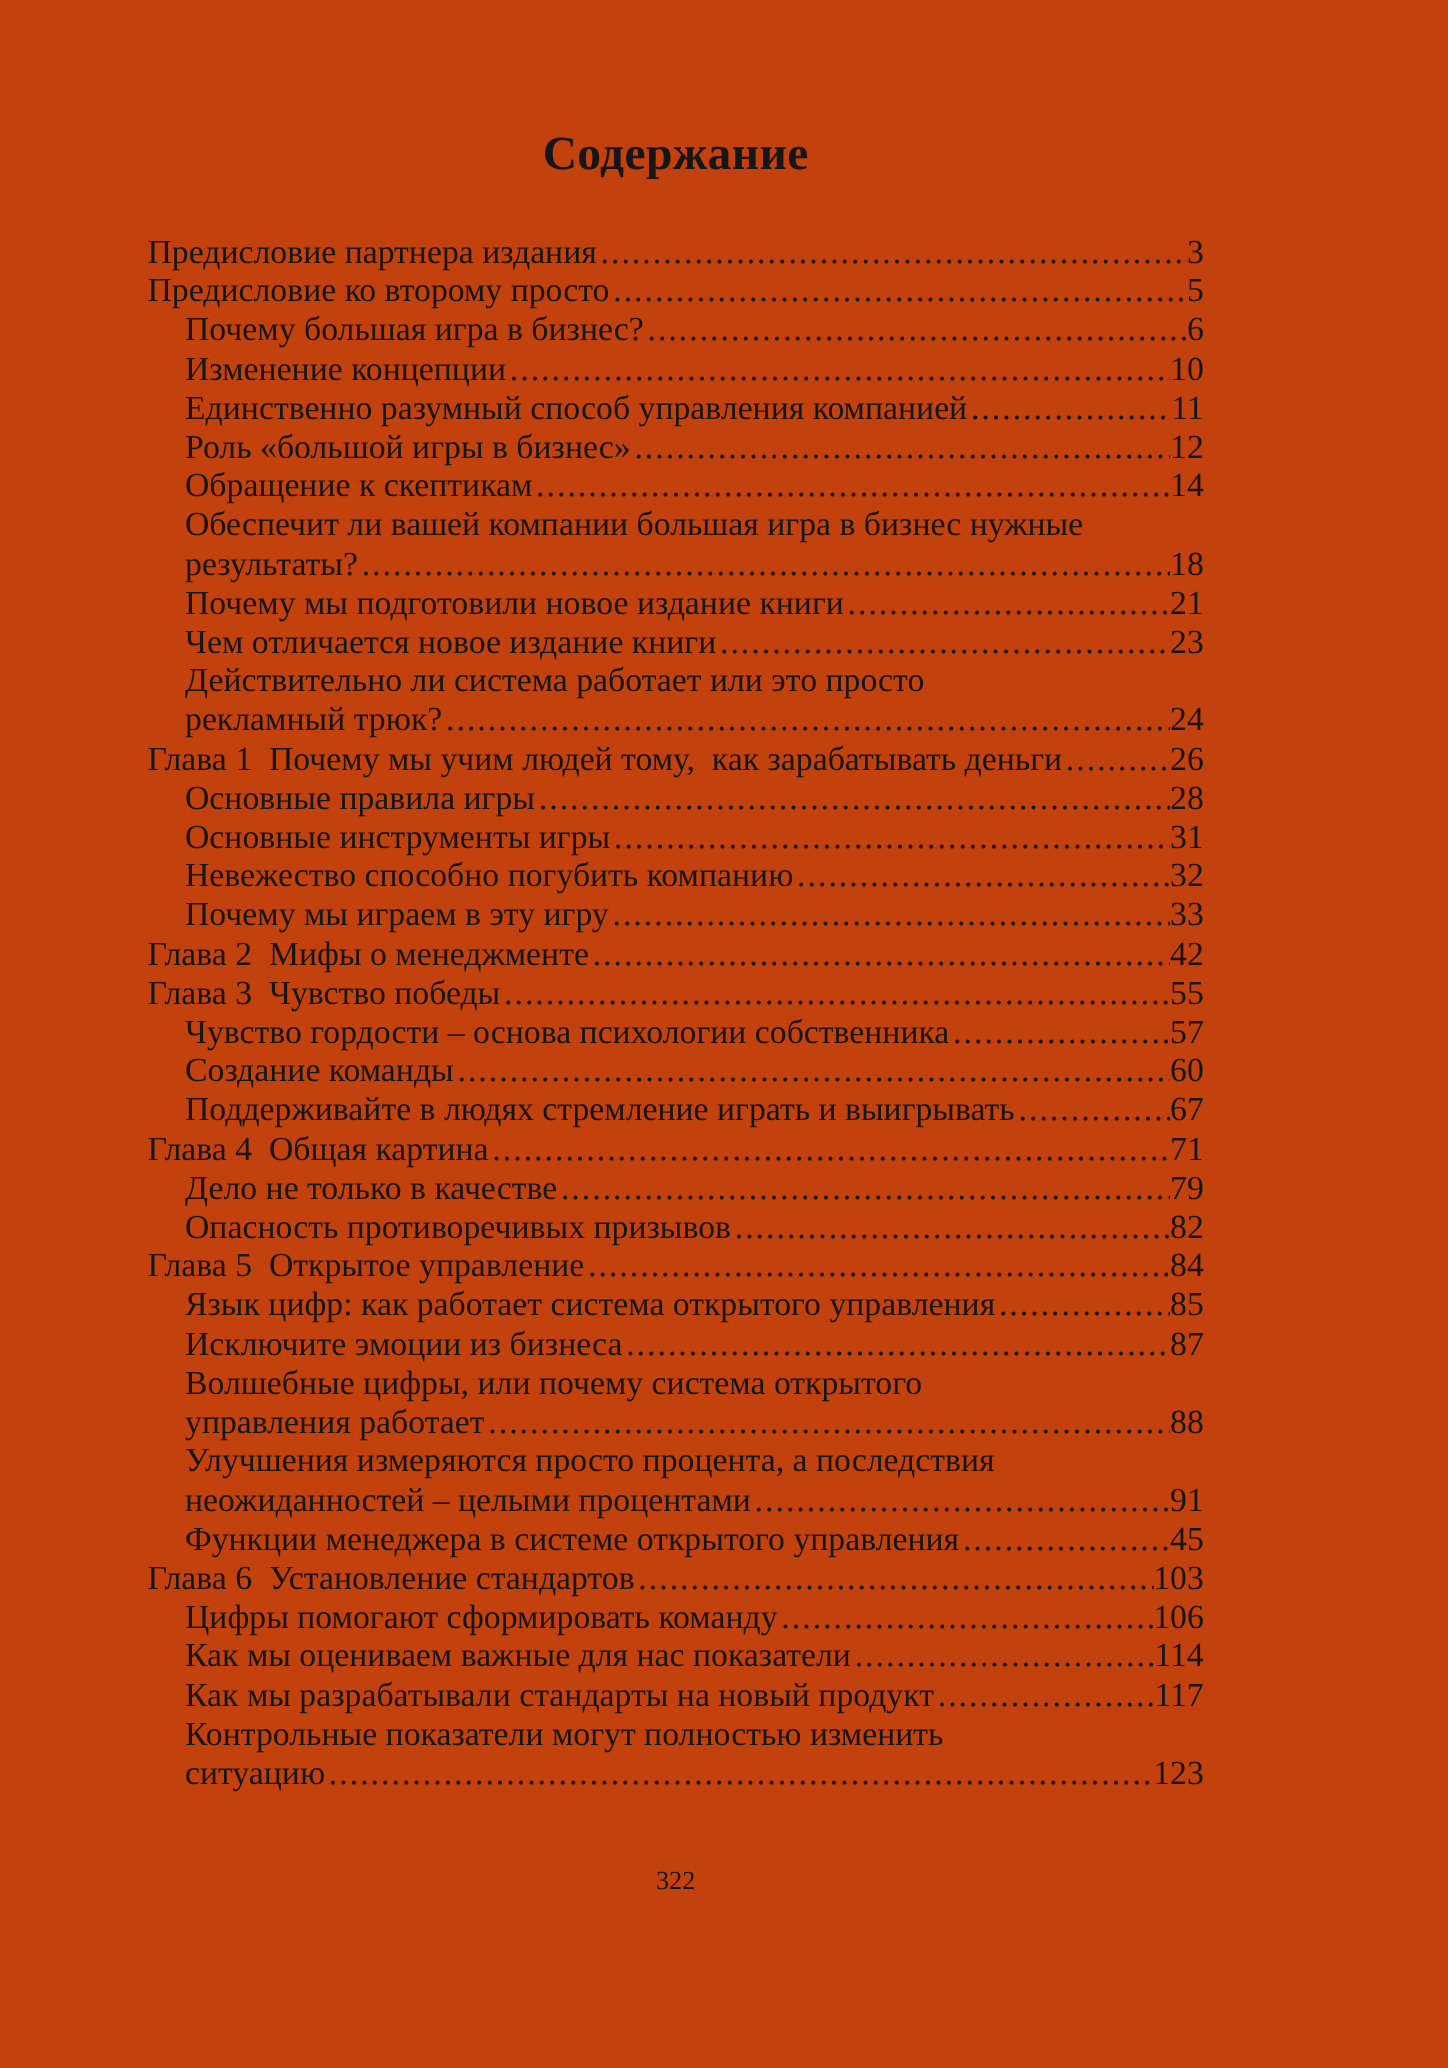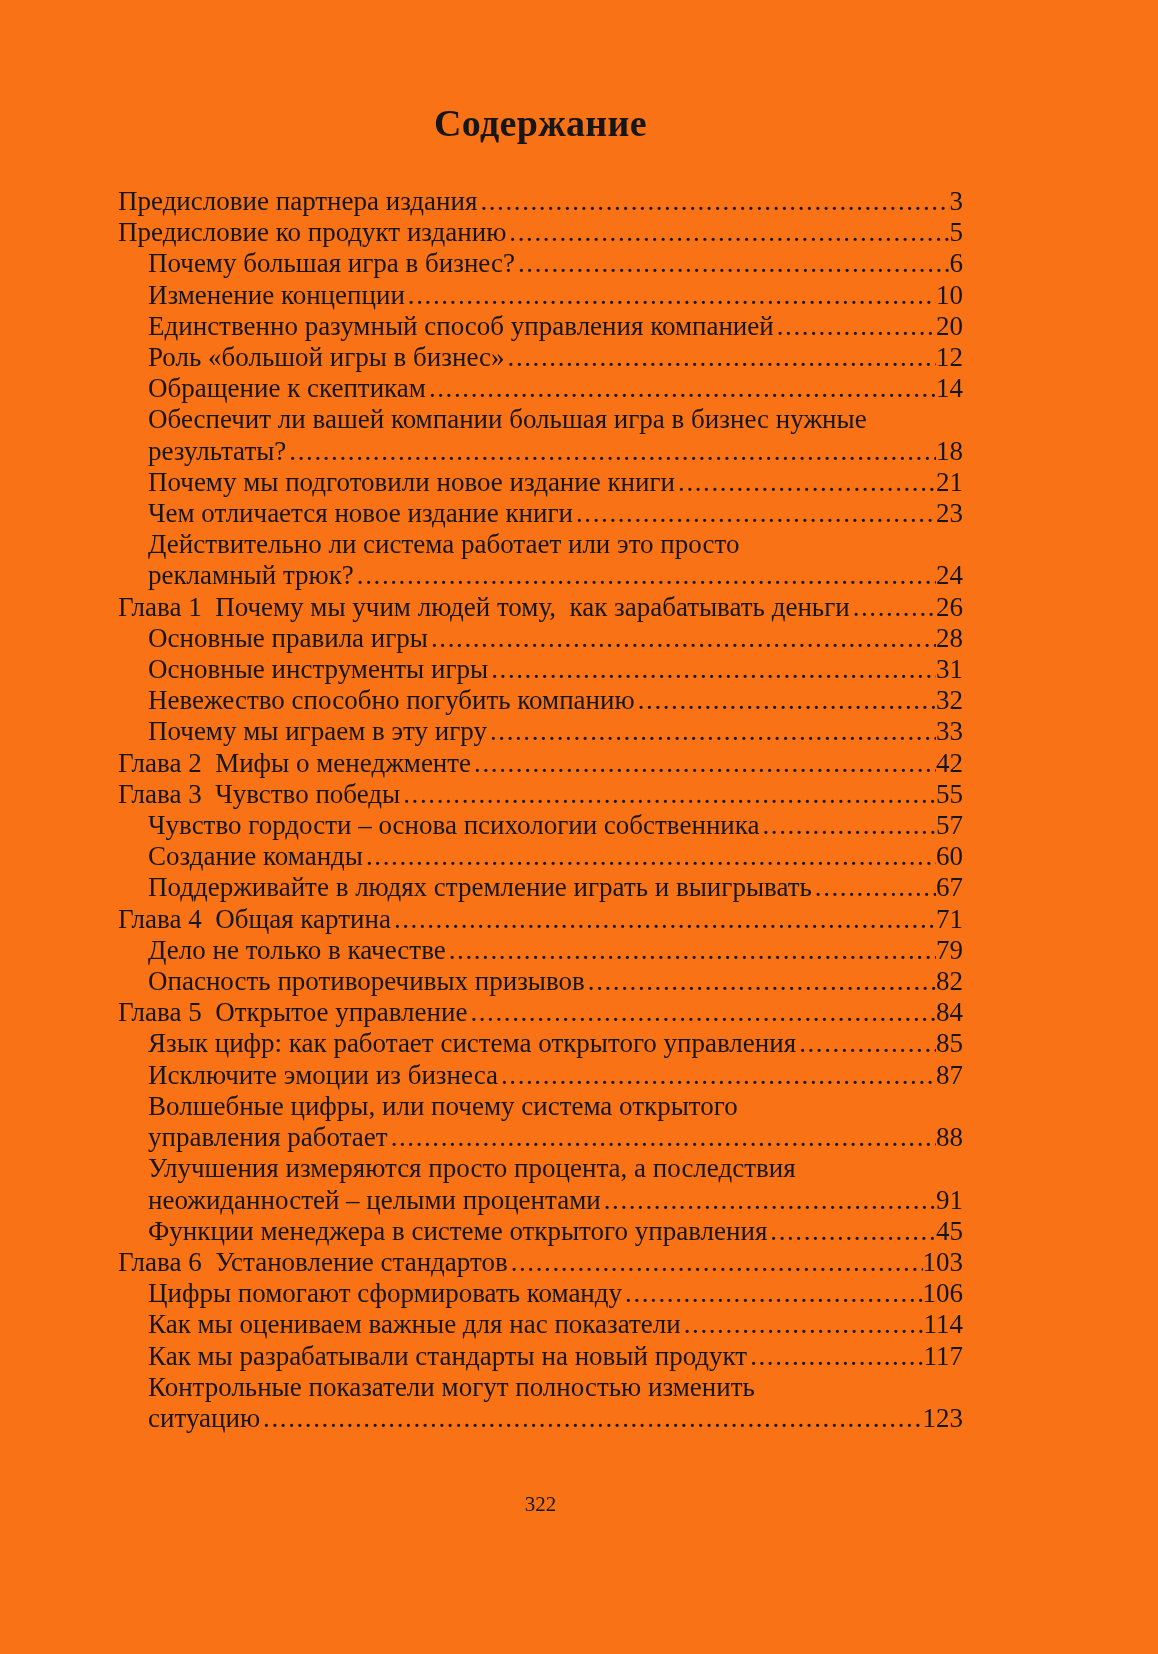--- a/index.html
+++ b/index.html
@@ -8,21 +8,21 @@
     height: 1654px;
     background: #ffffff;
     font-family: "Liberation Serif", "DejaVu Serif", serif;
     color: #161616;
     -webkit-font-smoothing: antialiased;
   }
   .page {
     position: relative;
     width: 1158px;
     height: 1654px;
-    background: #f97316;
+    background: #c2410c;
     overflow: hidden;
   }
   .content {
     position: absolute;
     left: 118px;
     top: 100px;
     width: 845px;
   }
   .title {
     text-align: center;
@@ -71,38 +71,38 @@
 <div class="page">
   <div class="content">
     <h1 class="title">Содержание</h1>
     <div class="toc">
         <div class="row level-0">
           <span class="text">Предисловие партнера издания</span>
           <span class="leader"></span>
           <span class="pagenum">3</span>
         </div>
         <div class="row level-0">
-          <span class="text">Предисловие ко продукт изданию</span>
+          <span class="text">Предисловие ко второму просто</span>
           <span class="leader"></span>
           <span class="pagenum">5</span>
         </div>
         <div class="row level-1">
           <span class="text">Почему большая игра в бизнес?</span>
           <span class="leader"></span>
           <span class="pagenum">6</span>
         </div>
         <div class="row level-1">
           <span class="text">Изменение концепции</span>
           <span class="leader"></span>
           <span class="pagenum">10</span>
         </div>
         <div class="row level-1">
           <span class="text">Единственно разумный способ управления компанией</span>
           <span class="leader"></span>
-          <span class="pagenum">20</span>
+          <span class="pagenum">11</span>
         </div>
         <div class="row level-1">
           <span class="text">Роль «большой игры в бизнес»</span>
           <span class="leader"></span>
           <span class="pagenum">12</span>
         </div>
         <div class="row level-1">
           <span class="text">Обращение к скептикам</span>
           <span class="leader"></span>
           <span class="pagenum">14</span>

